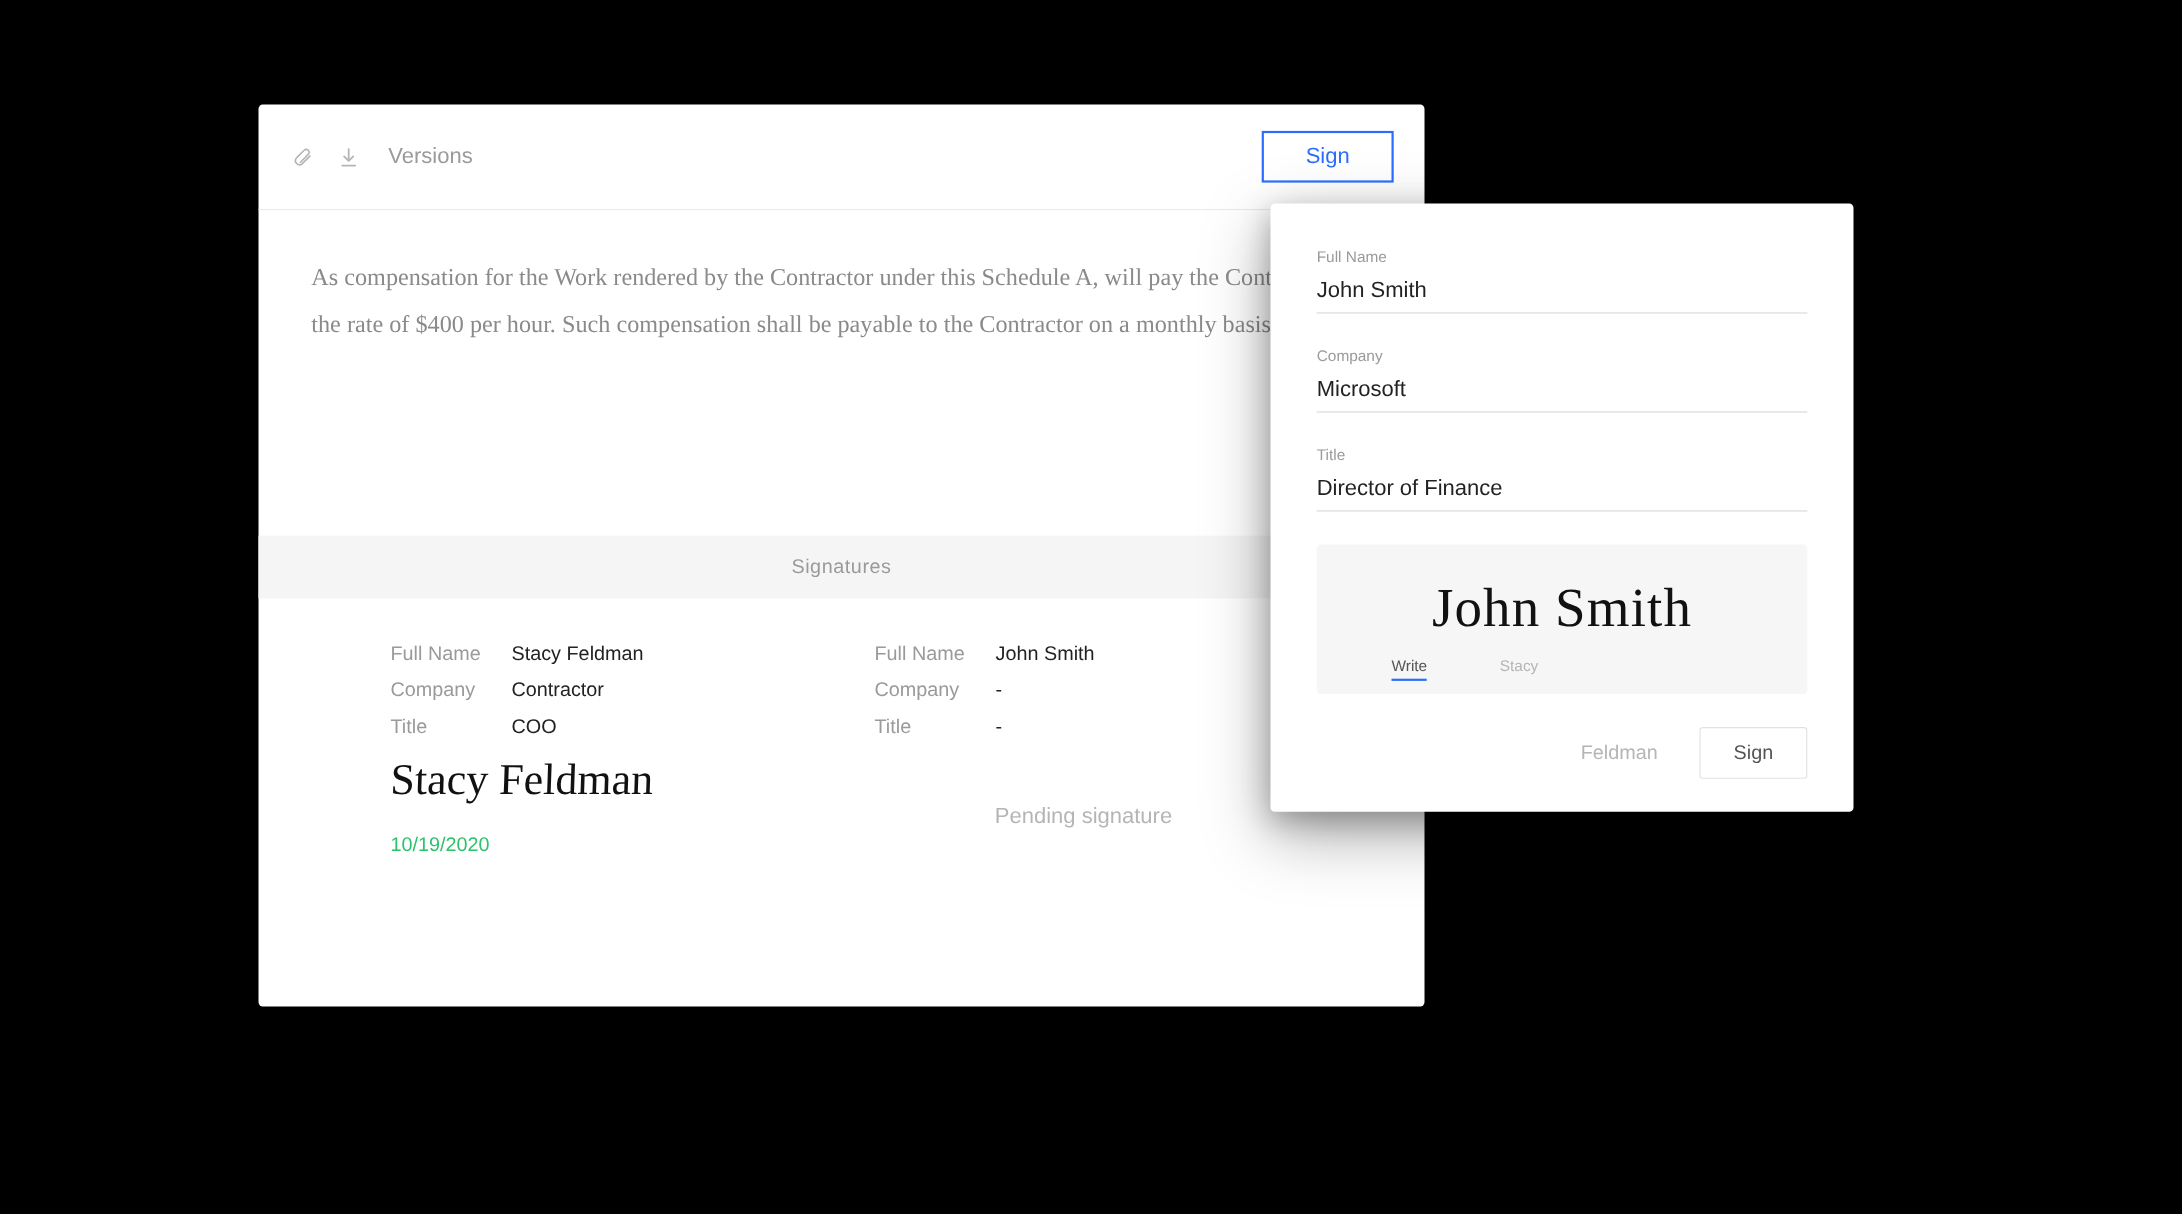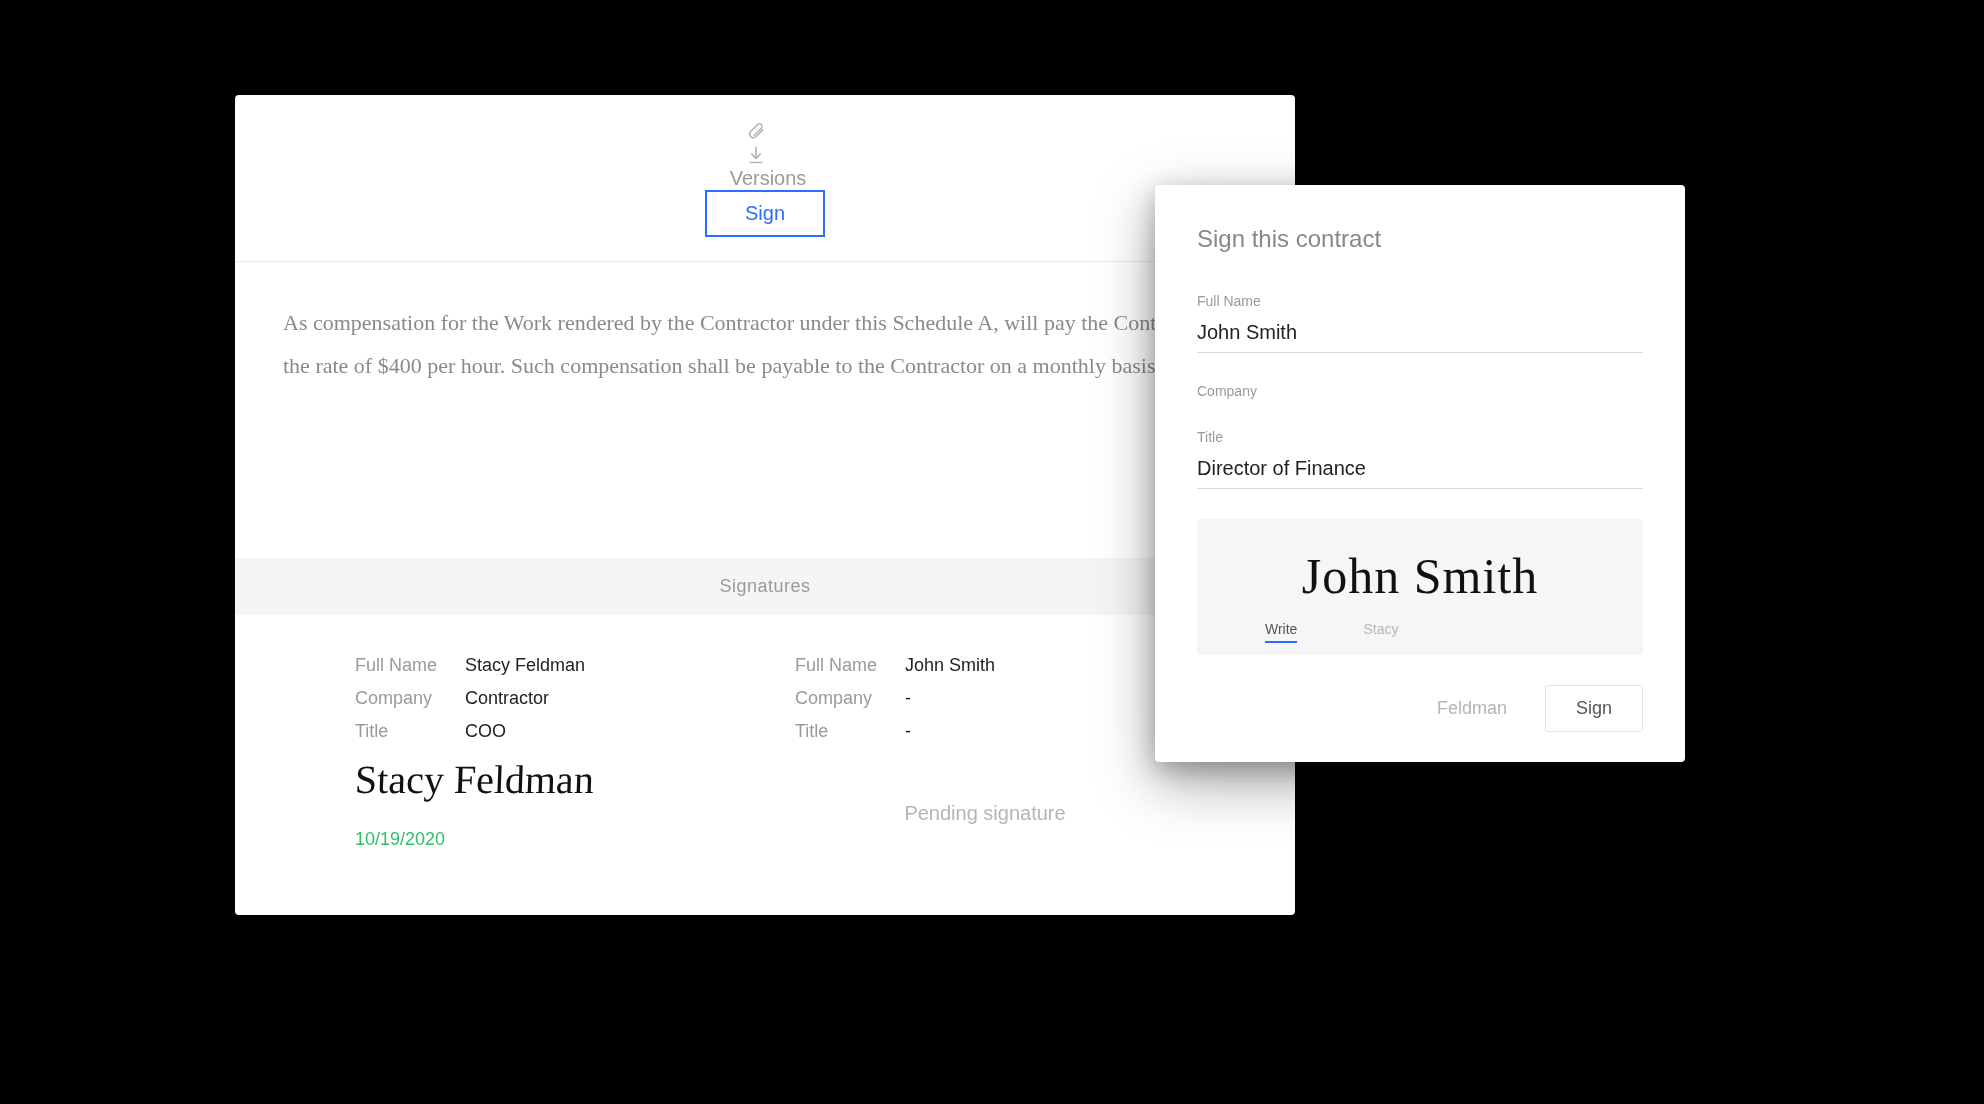--- a/index.html
+++ b/index.html
@@ -25,21 +25,20 @@
       height: 820px;
       background: #fff;
       border-radius: 4px;
       box-shadow: 0 20px 60px rgba(0,0,0,0.35), 0 8px 25px rgba(0,0,0,0.25);
     }
     .doc-toolbar {
       display: flex;
       align-items: center;
       padding: 24px 28px;
       border-bottom: 1px solid #eaeaea;
-      flex-direction: column;
     }
     .tb-icon {
       width: 24px;
       height: 24px;
       display: flex;
       align-items: center;
       justify-content: center;
       color: #b5b5b5;
       margin-right: 18px;
     }
@@ -252,29 +251,29 @@
         <div class="sig-field">
           <span class="sig-label">Title</span>
           <span class="sig-val">-</span>
         </div>
         <div class="pending">Pending signature</div>
       </div>
     </div>
   </div>
 
   <div class="sign-panel">
-    <div class="sign-title">Sign this contract</div>
 
     <div class="field-group">
       <div class="field-label">Full Name</div>
       <input class="field-input" value="John Smith" style="">
     </div>
 
     <div class="field-group">
       <div class="field-label">Company</div>
+      <input class="field-input" value="Microsoft" style="">
     </div>
 
     <div class="field-group">
       <div class="field-label">Title</div>
       <input class="field-input" value="Director of Finance" style="">
     </div>
 
     <div class="sig-box">
       <div class="sig-preview">John Smith</div>
       <div class="sig-tabs">

